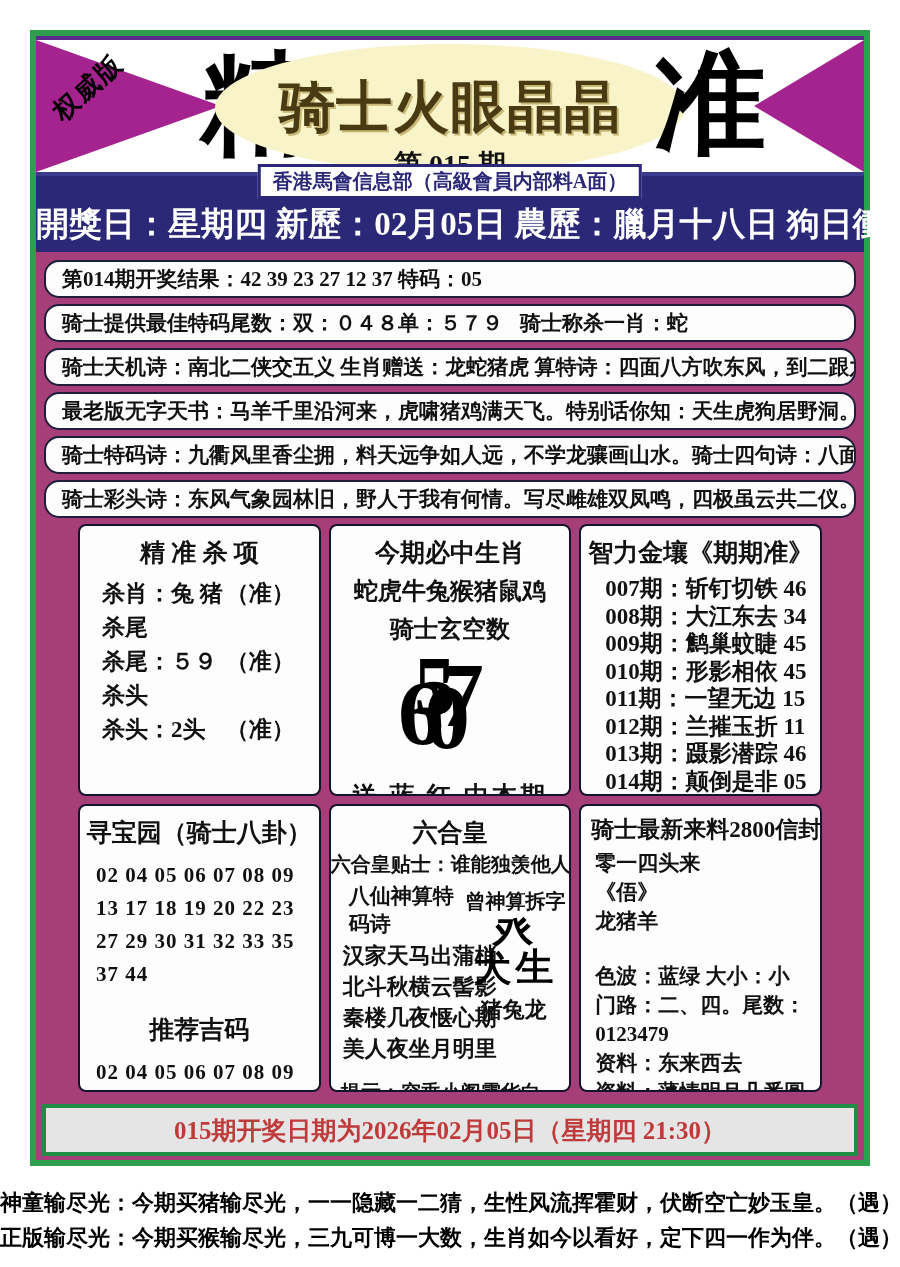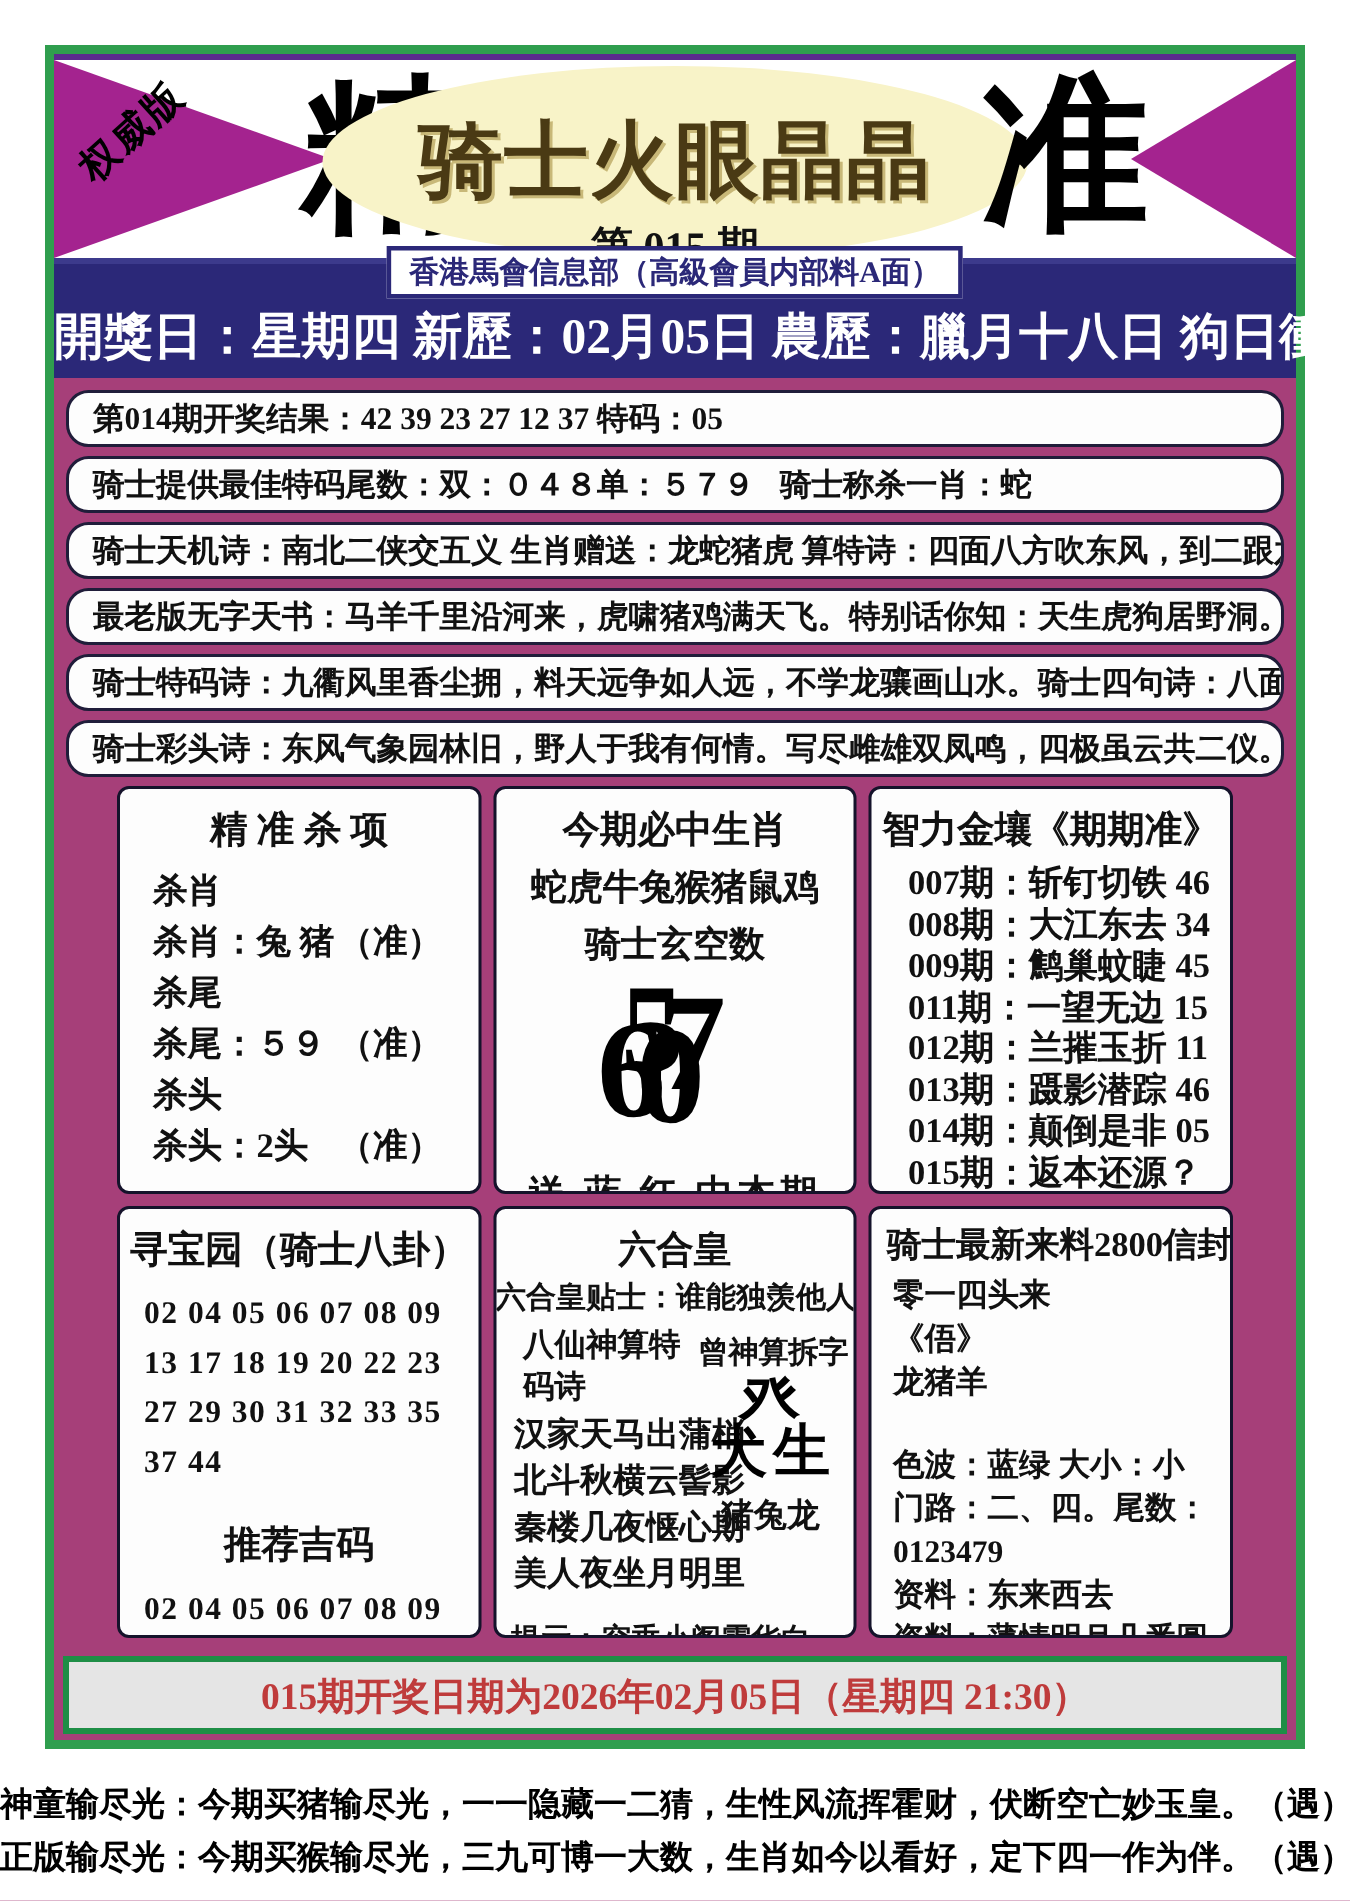--- a/index.html
+++ b/index.html
@@ -140,24 +140,20 @@
       <div class="info-row">
         <span>骑士彩头诗：东风气象园林旧，野人于我有何情。写尽雌雄双凤鸣，四极虽云共二仪。</span>
       </div>
     </div>
 
     <div class="grid rowA">
       <div class="gbox">
         <div class="btitle">精 准 杀 项</div>
         <div class="sha-body">
           <div class="sha-line">
-            <span>杀肖</span>
-            <span class="mark"></span>
-          </div>
-          <div class="sha-line">
             <span>杀肖：兔 猪</span>
             <span class="mark">（准）</span>
           </div>
           <div class="sha-line">
             <span>杀尾</span>
             <span class="mark"></span>
           </div>
           <div class="sha-line">
             <span>杀尾：５９</span>
             <span class="mark">（准）</span>
@@ -186,20 +182,21 @@
         </div>
         <div class="sx-footer">送 蓝 红 中本期</div>
       </div>
 
       <div class="gbox">
         <div class="btitle">智力金壤《期期准》</div>
         <div class="zl-body">
           <div>007期：斩钉切铁 46</div>
           <div>008期：大江东去 34</div>
           <div>009期：鹪巢蚊睫 45</div>
+          <div>010期：形影相依 45</div>
           <div>011期：一望无边 15</div>
           <div>012期：兰摧玉折 11</div>
           <div>013期：蹑影潜踪 46</div>
           <div>014期：颠倒是非 05</div>
           <div>015期：返本还源？</div>
         </div>
       </div>
     </div>
 
     <div class="grid rowB">

